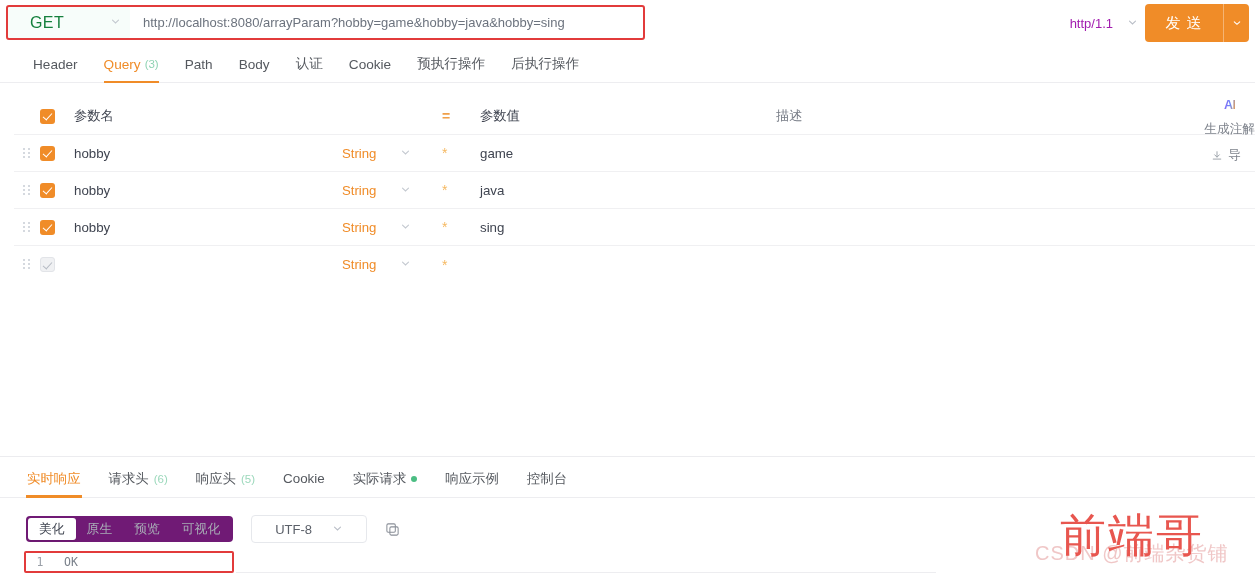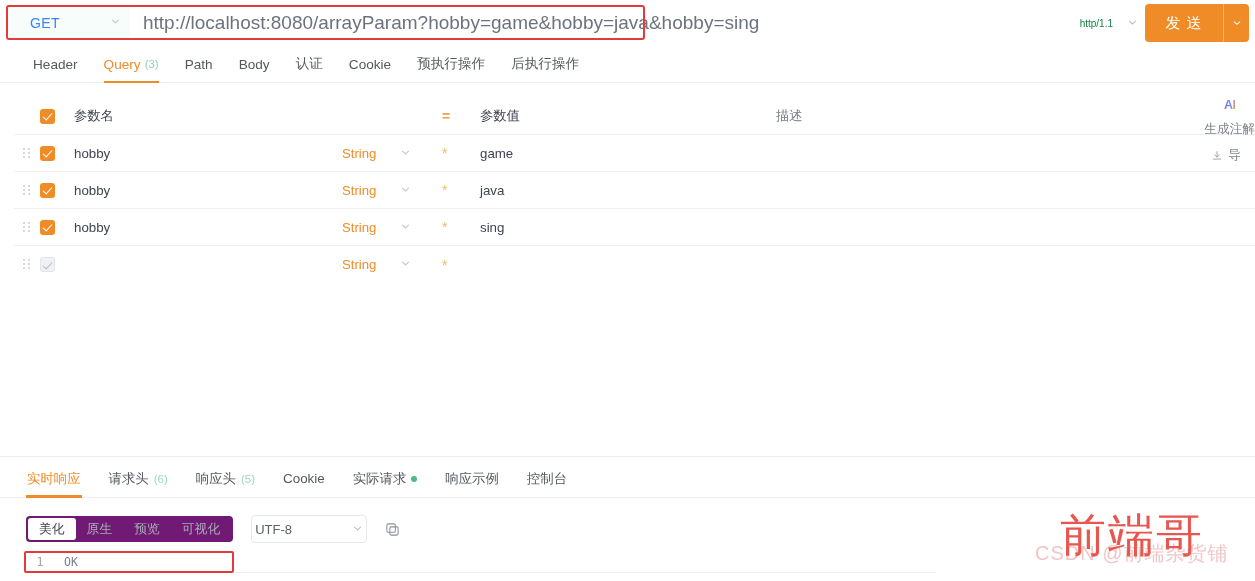--- a/index.html
+++ b/index.html
@@ -20,34 +20,34 @@
   .url-annot {
     position: absolute; left: 6px; top: 5px; width: 639px; height: 35px;
     border: 2px solid #e23b3b; border-radius: 3px; pointer-events: none;
   }
   .method-select {
     position: absolute; left: 8px; top: 7px; width: 122px; height: 31px;
     background: #f7fdfa; border: none; border-radius: 2px;
     display: flex; align-items: center; justify-content: space-between;
     padding: 0 9px 0 22px;
   }
-  .method-label { color: #3b82f6; font-size: 14px; letter-spacing: .4px; }
+  .method-label { color: #15803d; font-size: 16px; letter-spacing: .4px; }
   .chev { color: #c4c9d0; font-size: 10px; line-height: 1; }
   .url-input {
     position: absolute; left: 133px; top: 7px; width: 510px; height: 31px;
     background: #fff; border: none; display: flex; align-items: center;
     padding-left: 10px;
   }
-  .url-text { color: #6c737e; font-size: 19px; white-space: nowrap; }
+  .url-text { color: #6c737e; font-size: 13px; white-space: nowrap; }
 
   .proto-select {
     position: absolute; right: 117px; top: 9px; height: 28px;
     display: flex; align-items: center; gap: 14px;
   }
-  .proto-label { color: #15803d; font-size: 10px; }
+  .proto-label { color: #a21caf; font-size: 13px; }
   .send-btn {
     position: absolute; right: 6px; top: 4px; width: 104px; height: 38px;
     background: #f08c28; border-radius: 4px; display: flex; align-items: center;
   }
   .send-main {
     flex: 1; display: flex; align-items: center; justify-content: center;
     color: #fff; font-size: 15px; letter-spacing: 1px; height: 100%;
     border-right: 1px solid rgba(255,255,255,.35);
   }
   .send-caret {
@@ -156,21 +156,21 @@
     display:flex; align-items:center; background:#701a75; border-radius:4px;
     padding:2px; height:26px;
   }
   .seg div {
     padding: 0 11px; height:22px; display:flex; align-items:center;
     font-size:12.8px; color:#a8adb6; border-radius:3px; cursor:pointer;
   }
   .seg div.on { background:#fff; color:#3f4450; box-shadow: 0 1px 2px rgba(0,0,0,.07); }
   .enc-select {
     width: 116px; height: 28px; border:1px solid #e6e8ec; border-radius:4px;
-    display:flex; align-items:center; justify-content:space-between; padding:0 3px;
+    display:flex; align-items:center; justify-content:space-between; padding:0 23px;
     color:#5b6069; font-size:13px;
   }
   .copy-ic { width:15px; height:15px; }
 
   
   .body-annot {
     position:absolute; left:24px; top:551px; width:210px; height:22px;
     border:2px solid #e23b3b; border-radius:2px; pointer-events:none;
   }
   .code-line {

